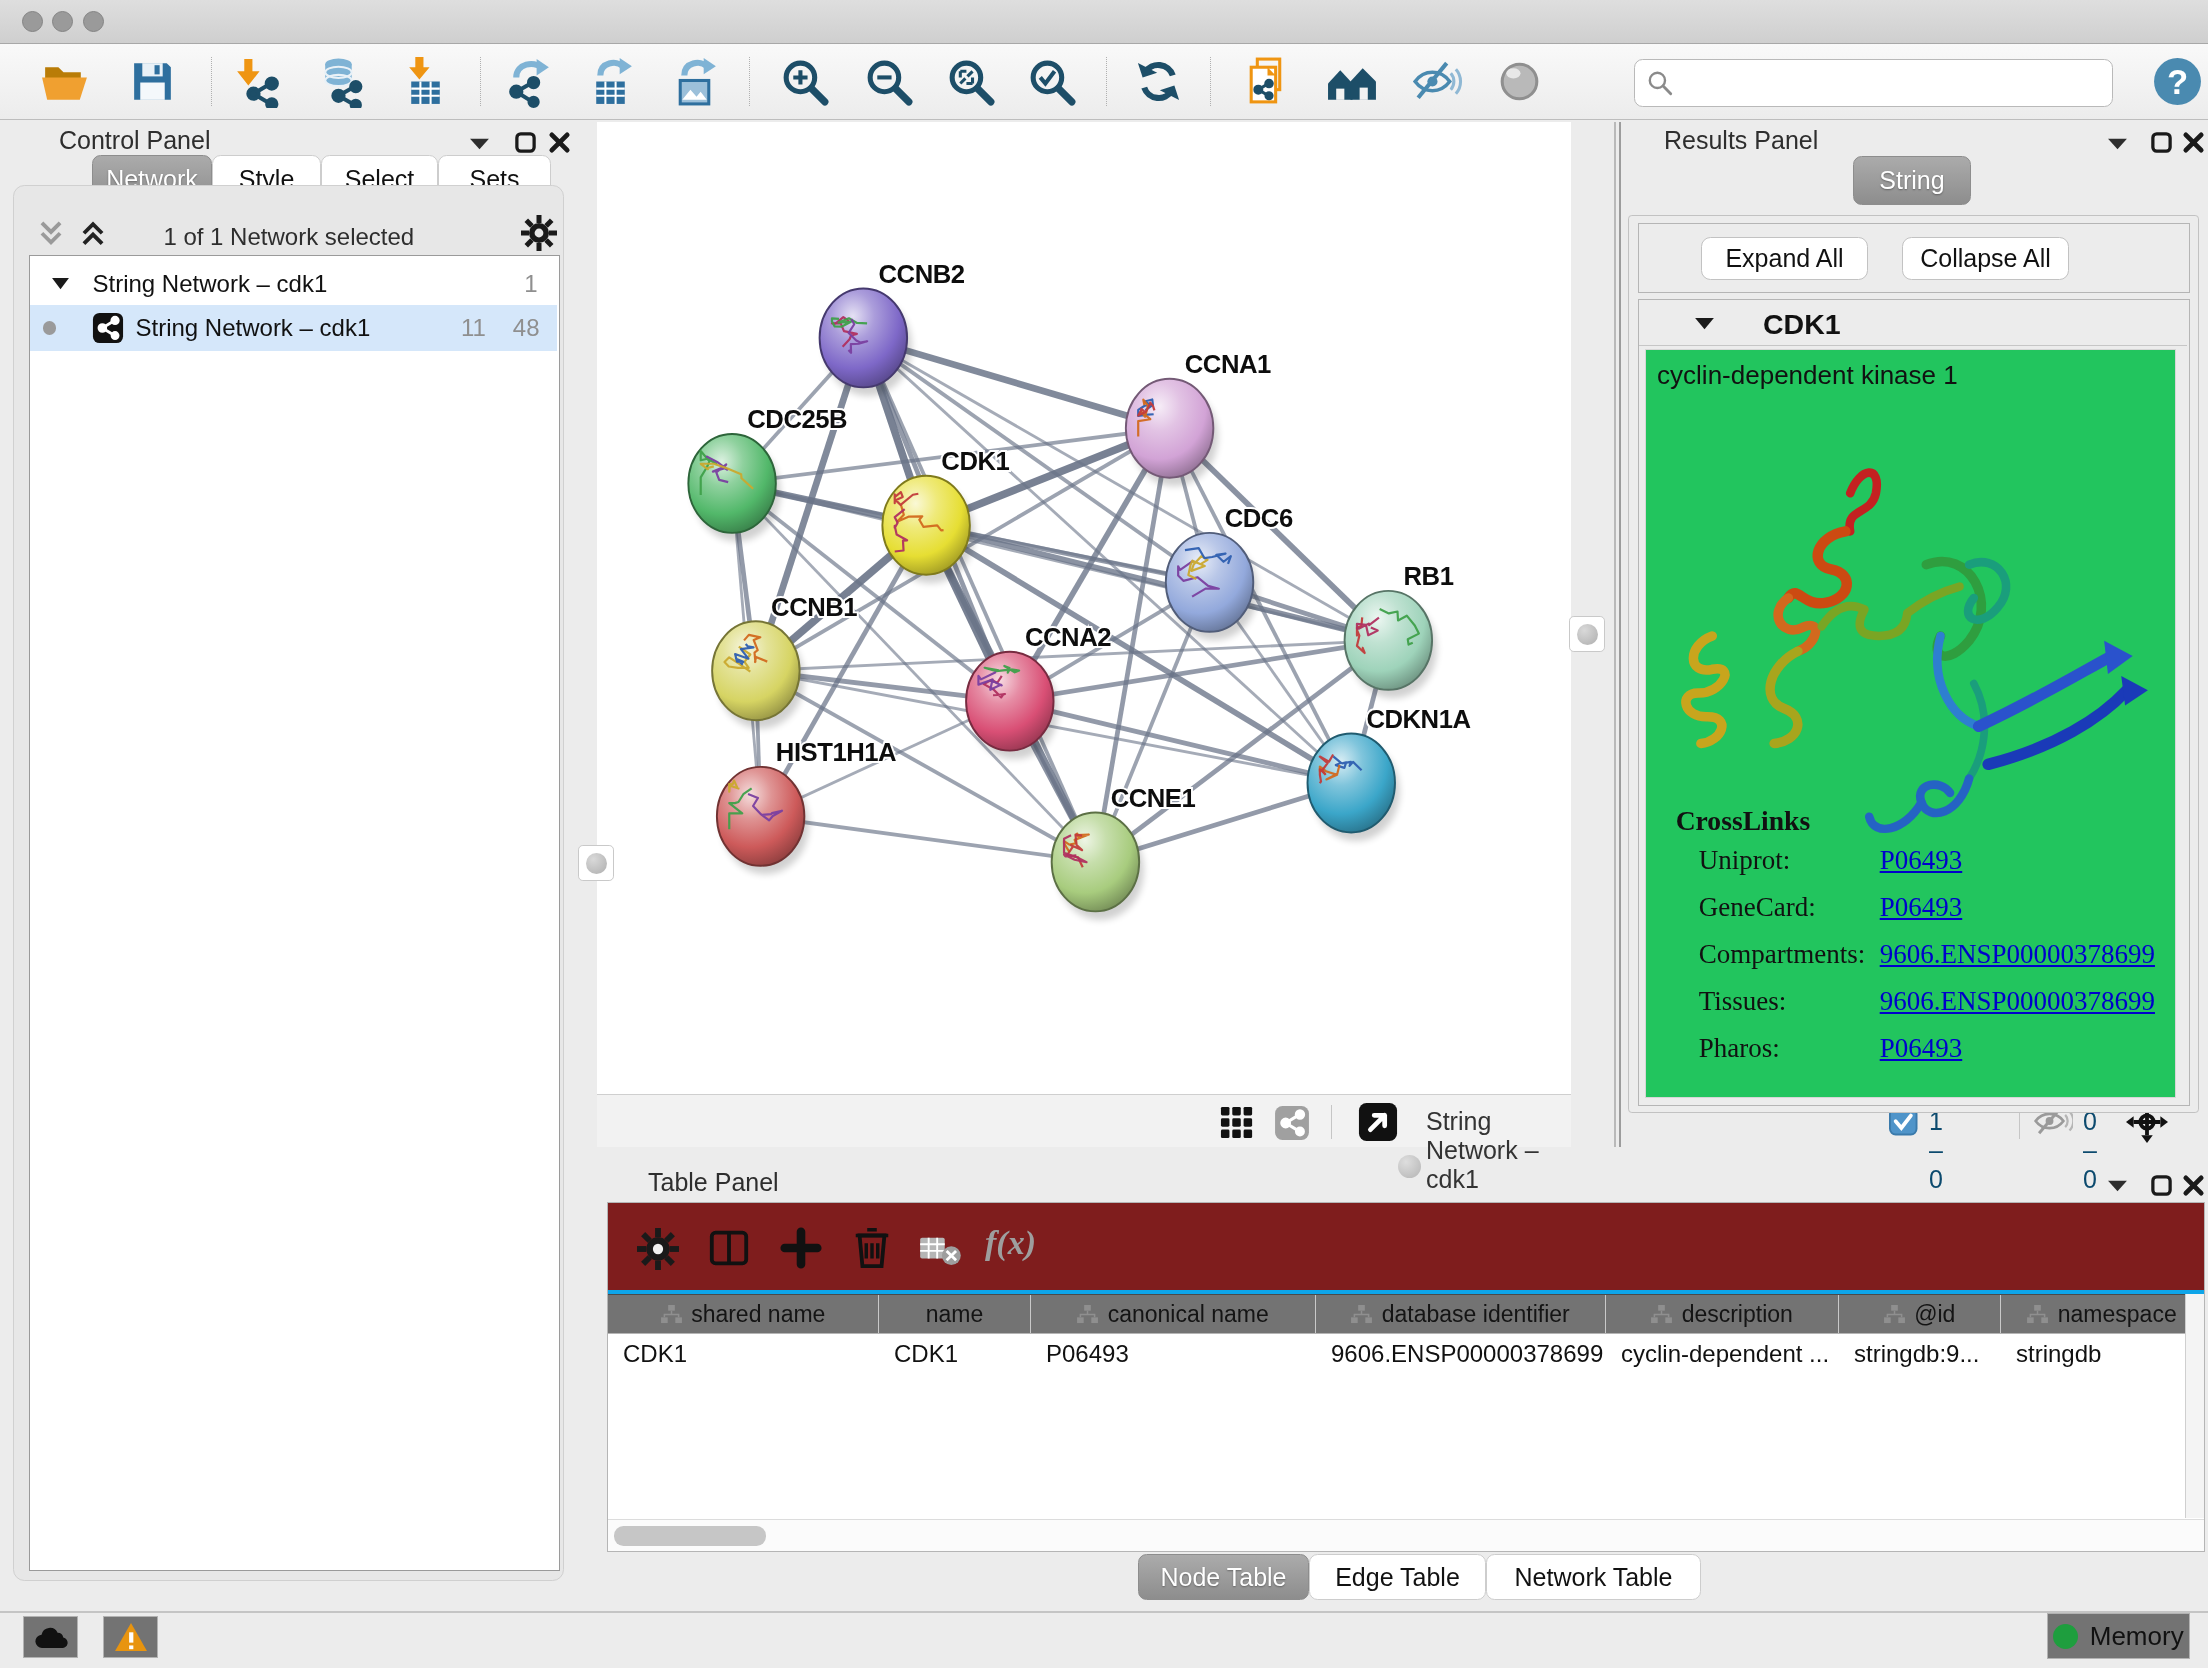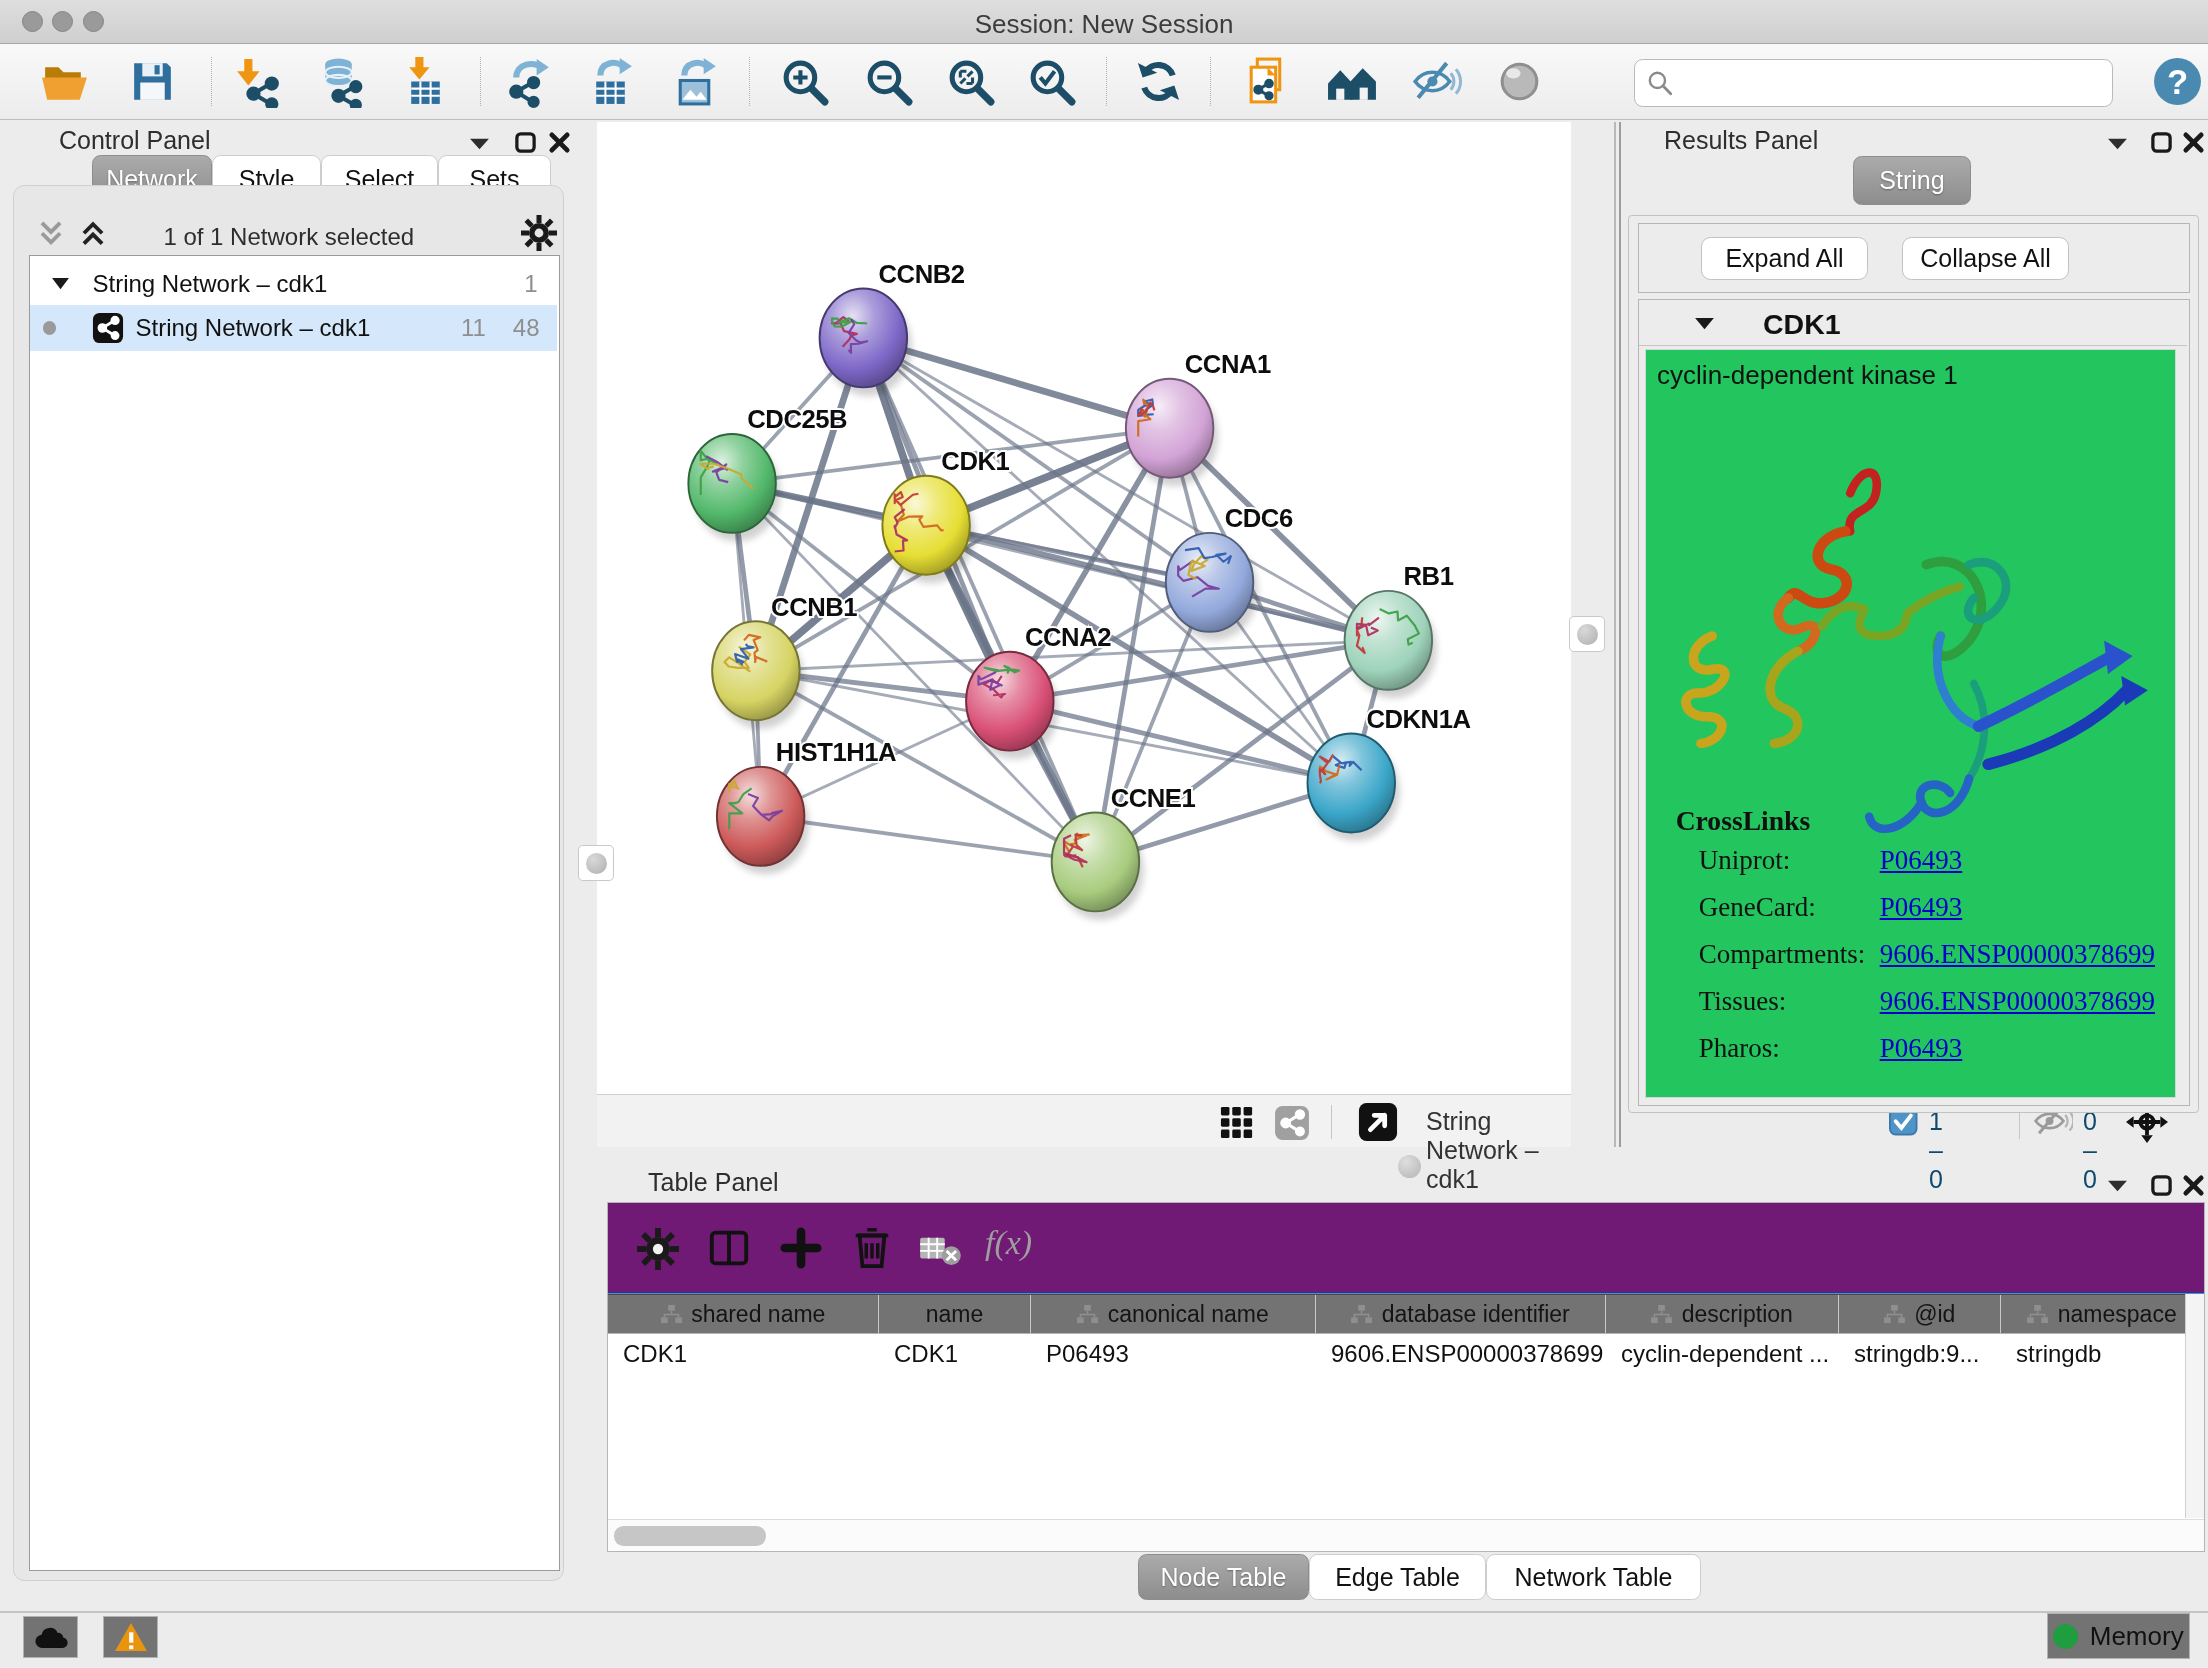--- a/index.html
+++ b/index.html
@@ -53,41 +53,40 @@
     border:1.9px solid #c2c2c2; border-radius:3.8px; }
   .rp-sub { background:#ececec; border:1.9px solid #b5b5b5; }
   .btn { background:#fff; border:1.9px solid #c2c2c2; border-radius:9.5px; font-size:25px; color:#111;
     display:flex; align-items:center; justify-content:center; cursor:pointer; }
   .serif { font-family:"Liberation Serif",serif; }
   .xl-label { font-size:27px; color:#111; }
   .xl-link { font-size:27px; color:#0000cc; text-decoration:underline; cursor:pointer; }
 
   
   .tp-outer { left:607px; top:1202px; width:1598px; height:350px; background:#fff; border:1px solid #b5b5b5; }
-  .tp-toolbar { left:0; top:0; width:1596px; height:91px; background:#701a75; border-bottom:1px solid #0ea5e9; }
+  .tp-toolbar { left:0; top:0; width:1596px; height:91px; background:#7f1d1d; border-bottom:4px solid #0ea5e9;font-weight:bold; }
   .th { display:flex; align-items:center; justify-content:center; gap:9.5px; font-size:23px; color:#141414;
     border-right:1px solid #c9c9c9; height:100%; overflow:hidden; cursor:pointer; }
   .td { font-size:24px; color:#111; padding-left:15px; display:flex; align-items:center;
     height:100%; overflow:hidden; white-space:nowrap; cursor:default; }
   .hscroll { left:0; top:316px; width:1596px; height:32px; background:#fbfbfb; border-top:1px solid #dcdcdc; }
   .hthumb { left:5.7px; top:5.7px; width:152px; height:20px; background:#c6c6c6; border-radius:9.5px; }
 
   .statusbtn { background:#737373; border:1.9px solid #b2b2b2; display:flex; align-items:center; justify-content:center; cursor:pointer; }
 
   svg { display:block; }
   .clickable { cursor:pointer; }
 </style>
 </head>
 <body>
 
 <div class="abs titlebar">
   <div class="abs tl" style="left:22px"></div>
   <div class="abs tl" style="left:52px"></div>
   <div class="abs tl" style="left:83px"></div>
-  <div class="abs title-text">Session: New Session</div>
 </div>
 
 <div class="abs toolbar">
   <svg class="abs tbi" style="left:38px" viewBox="0 0 52 52">
       <path d="M7 12 h13 l5 5 h17 v8 H7z" fill="#b97c07"></path>
       <path d="M4 22 h44 l-7 22 H9z" fill="#f0a030"></path>
     </svg>
   <svg class="abs tbi" style="left:126px" viewBox="0 0 52 52">
       <path d="M8 8 h32 l4 4 v32 h-36z" fill="#2e6f9e"></path>
       <rect x="16" y="8" width="20" height="13" fill="#e9f1f7"></rect>

